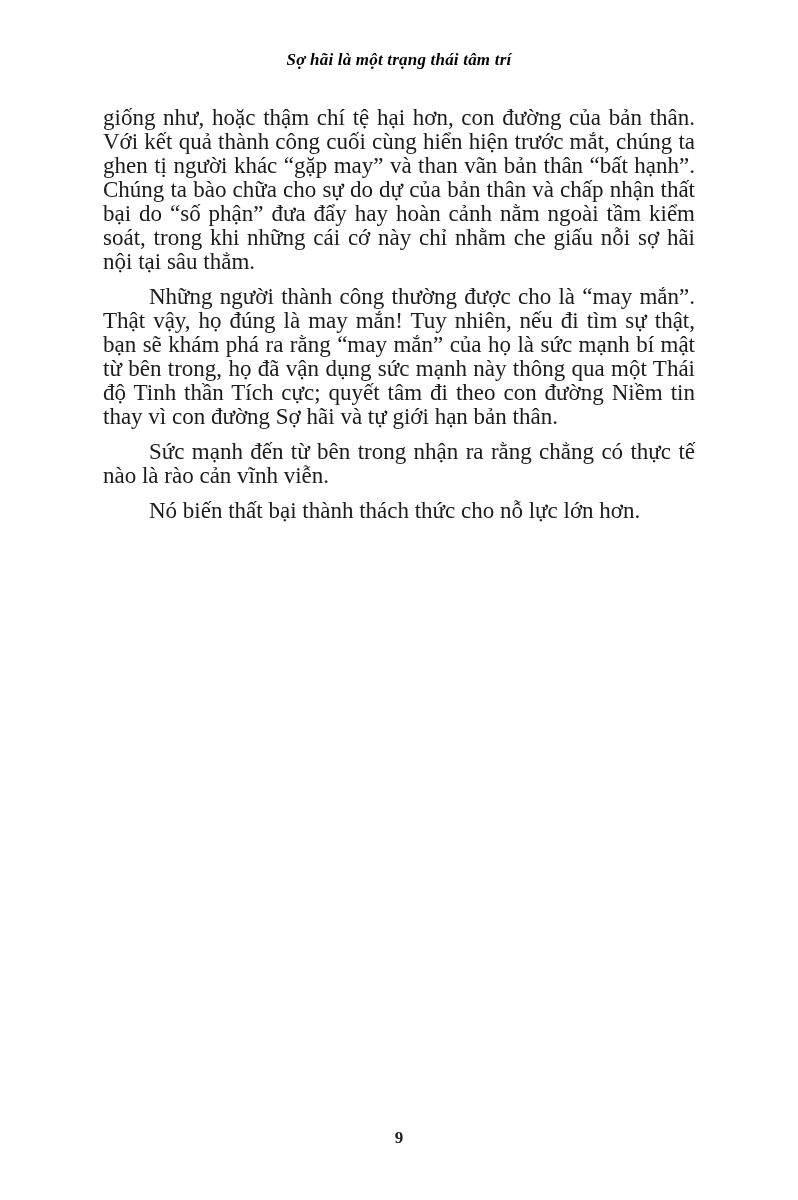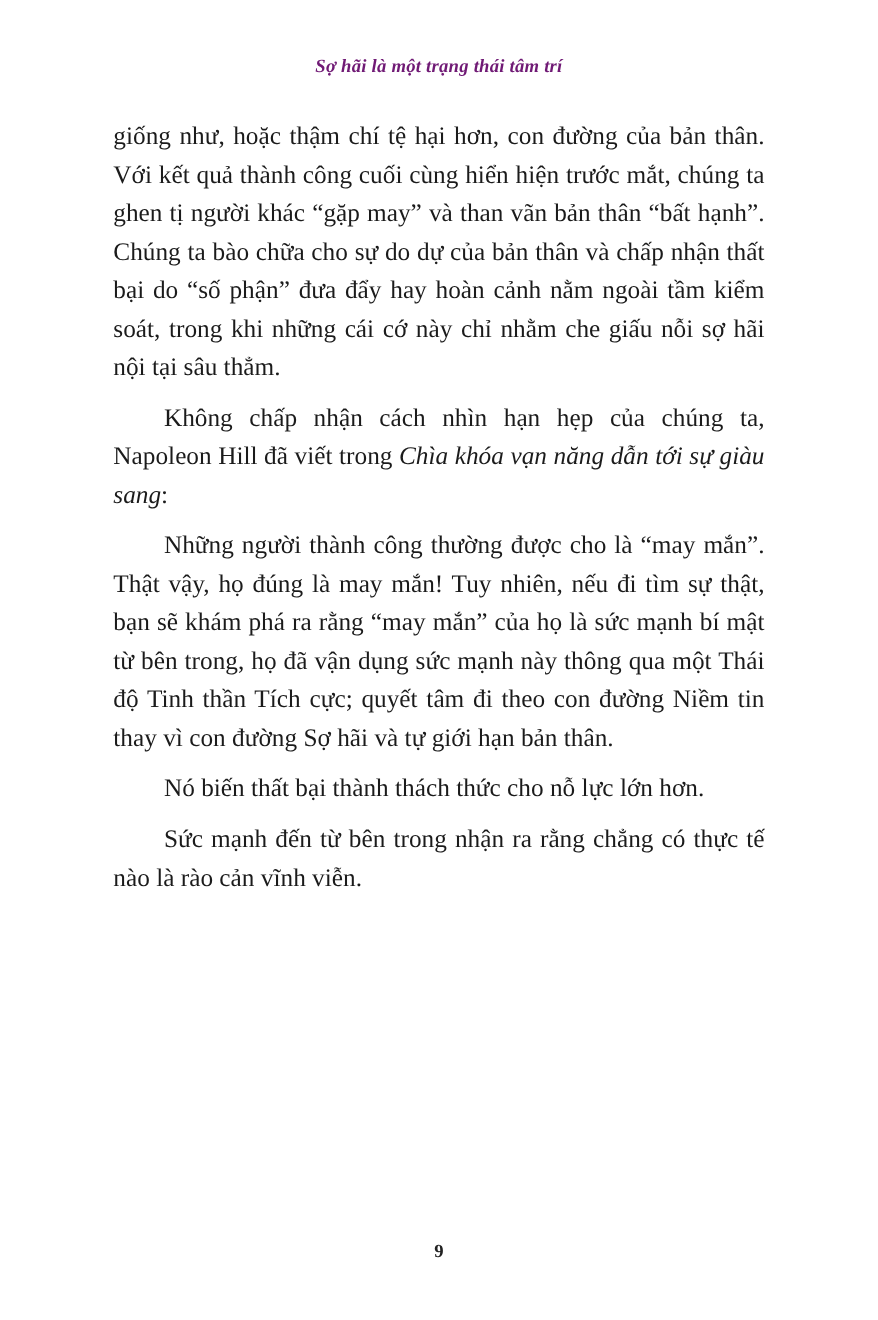--- a/index.html
+++ b/index.html
@@ -17,27 +17,27 @@
     overflow: hidden;
     box-sizing: border-box;
   }
   .running-header {
     padding-top: 50px;
     text-align: center;
     font-style: italic;
     font-weight: 700;
     font-size: 17px;
     letter-spacing: 0.2px;
-    color: #701a75;
+    color: #000000;
   }
   .page-body {
     width: 592px;
     margin: 36px auto 0 auto;
     font-size: 23px;
-    line-height: 35px;
+    line-height: 24px;
     text-align: justify;
     color: #1b1b1b;
   }
   .page-body p.para {
     margin: 0 0 11px 0;
   }
   .page-body p.para.indent {
     text-indent: 46px;
   }
   .page-body .italic {
@@ -55,20 +55,19 @@
   }
 </style>
 </head>
 <body>
 
 <div class="page">
   <div class="running-header">Sợ hãi là một trạng thái tâm trí</div>
 
   <div class="page-body">
       <p class="para"><span>giống như, hoặc thậm chí tệ hại hơn, con đường của bản thân. Với kết quả thành công cuối cùng hiển hiện trước mắt, chúng ta ghen tị người khác “gặp may” và than vãn bản thân “bất hạnh”. Chúng ta bào chữa cho sự do dự của bản thân và chấp nhận thất bại do “số phận” đưa đẩy hay hoàn cảnh nằm ngoài tầm kiểm soát, trong khi những cái cớ này chỉ nhằm che giấu nỗi sợ hãi nội tại sâu thẳm.</span></p>
-      <p class="para indent"><span>Không chấp nhận cách nhìn hạn hẹp của chúng ta, Napoleon Hill đã viết trong </span><span class="italic">Chìa khóa vạn năng dẫn tới sự giàu sang</span><span>:</span></p>
       <p class="para indent"><span>Những người thành công thường được cho là “may mắn”. Thật vậy, họ đúng là may mắn! Tuy nhiên, nếu đi tìm sự thật, bạn sẽ khám phá ra rằng “may mắn” của họ là sức mạnh bí mật từ bên trong, họ đã vận dụng sức mạnh này thông qua một Thái độ Tinh thần Tích cực; quyết tâm đi theo con đường Niềm tin thay vì con đường Sợ hãi và tự giới hạn bản thân.</span></p>
+      <p class="para indent"><span>Sức mạnh đến từ bên trong nhận ra rằng chẳng có thực tế nào là rào cản vĩnh viễn.</span></p>
       <p class="para indent"><span>Nó biến thất bại thành thách thức cho nỗ lực lớn hơn.</span></p>
-      <p class="para indent"><span>Sức mạnh đến từ bên trong nhận ra rằng chẳng có thực tế nào là rào cản vĩnh viễn.</span></p>
     </div>
 
   <div class="page-number">9</div>
 </div>
 
 </body></html>

